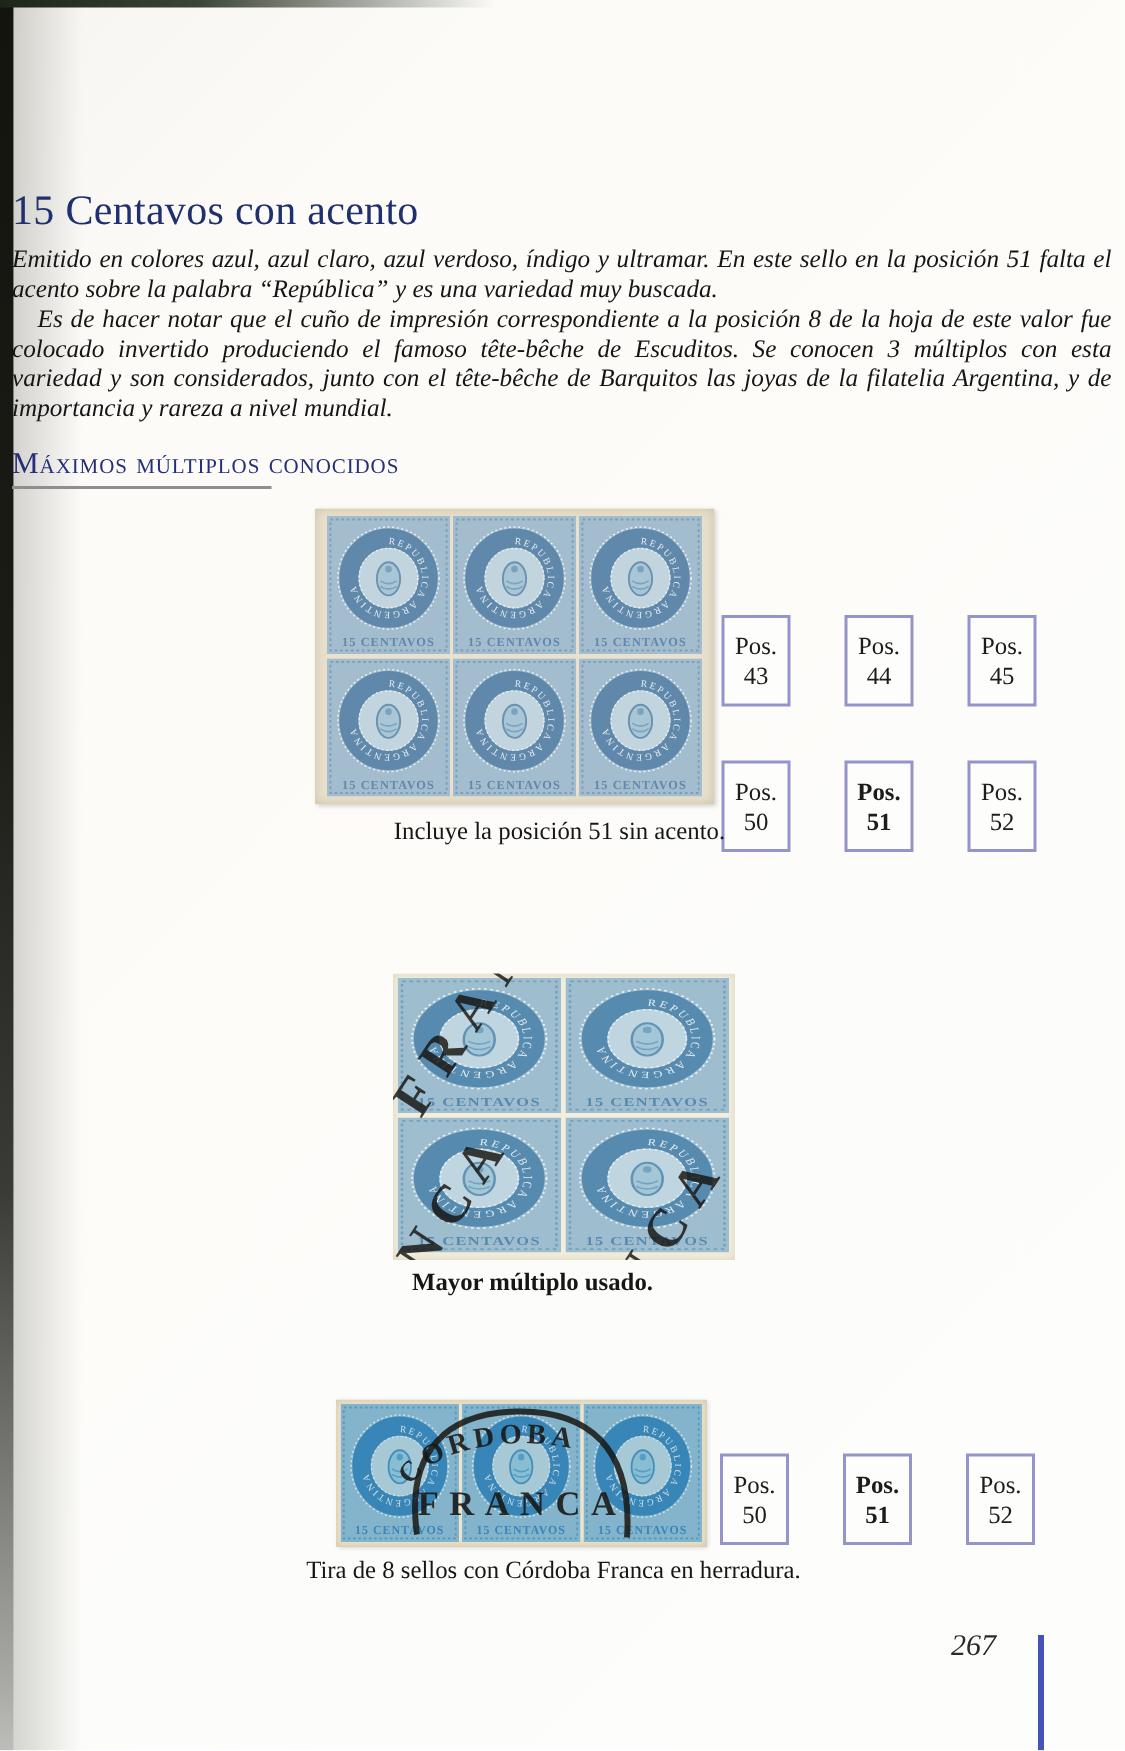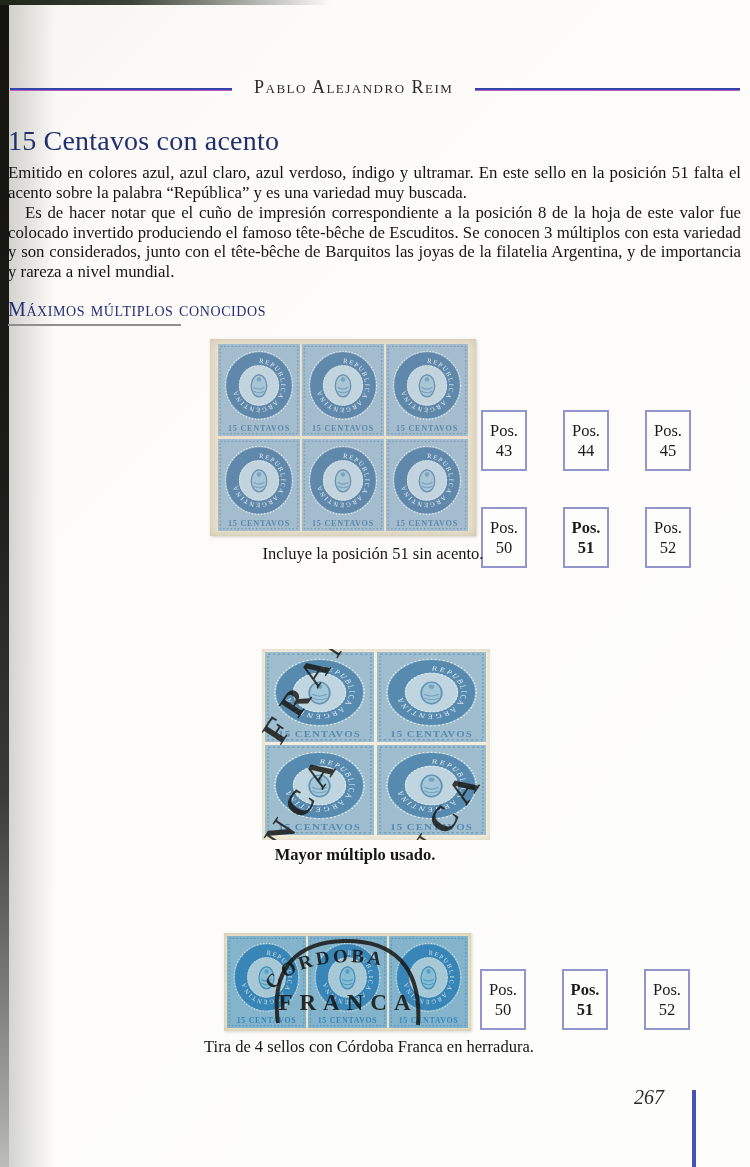--- a/index.html
+++ b/index.html
@@ -17,21 +17,21 @@
     background:linear-gradient(90deg,#1d2418 0%,#3c4437 40%,rgba(60,68,55,0));}
   
   .hdr{position:absolute;left:10px;top:78px;width:730px;height:22px;display:flex;align-items:center;}
   .hdr-rule{height:3px;background:linear-gradient(180deg,#3642ab 0 55%,#b661c4 55% 100%);}
   .hdr-rule.l{width:222px;}
   .hdr-rule.r{flex:1;}
   .hdr-author{font-variant:small-caps;font-size:18px;letter-spacing:1.5px;color:#2c2c2c;
     padding:0 22px;white-space:nowrap;transform:translateY(-2px);}
   
   .title{position:absolute;left:8px;top:125px;font-size:28px;color:#20306f;letter-spacing:0.2px;}
-  .para{position:absolute;left:8px;width:733px;font-size:16.8px;line-height:19.6px;text-align:justify;color:#151515;}
+  .para{position:absolute;left:8px;width:733px;font-size:16.8px;line-height:19.6px;text-align:justify;color:#151515;font-style:italic;}
   .p1{top:163px;}
   .p2{top:203px;text-indent:17px;}
   .sec-head{position:absolute;left:8px;top:298px;font-variant:small-caps;font-size:20px;
     letter-spacing:0.6px;color:#252e78;}
   .sec-underline{position:absolute;left:8px;top:324px;width:173px;height:2px;background:#8f8f8f;}
   
   .figure{position:absolute;overflow:hidden;}
   .fig1{left:210px;top:339px;width:266px;height:197px;background:#e9e1cd;
     box-shadow:inset 0 0 8px rgba(120,100,60,0.25),1px 1px 3px rgba(0,0,0,0.18);padding:0;}
   .fig1 svg.sheet{position:absolute;left:8px;top:5px;}
@@ -90,25 +90,20 @@
           <textPath href="#ringpath">REPUBLICA ARGENTINA</textPath>
         </text>
         <ellipse cx="45" cy="45.5" rx="8.5" ry="12" fill="#a9c6d6" stroke="#6a91b0" stroke-width="1.4"></ellipse>
         <circle cx="45" cy="38.5" r="2.4" fill="#7ba2be"></circle>
         <path d="M39,47 q6,4 12,0 M39,51 q6,4 12,0" stroke="#7ba2be" stroke-width="1.2" fill="none"></path>
         <text x="45" y="94.5" text-anchor="middle" font-size="9" font-weight="bold" letter-spacing="0.8" fill="#6088ac" font-family="Liberation Serif, serif">15 CENTAVOS</text>
       </symbol>
     </defs>
   </svg>
 
-  <div class="hdr">
-    <div class="hdr-rule l"></div>
-    <div class="hdr-author">Pablo Alejandro Reim</div>
-    <div class="hdr-rule r"></div>
-  </div>
 
   <div class="title">15 Centavos con acento</div>
   <div class="para p1">Emitido en colores azul, azul claro, azul verdoso, índigo y ultramar. En este sello en la posición 51 falta el acento sobre la palabra “República” y es una variedad muy buscada.</div>
   <div class="para p2">Es de hacer notar que el cuño de impresión correspondiente a la posición 8 de la hoja de este valor fue colocado invertido produciendo el famoso tête-bêche de Escuditos. Se conocen 3 múltiplos con esta variedad y son considerados, junto con el tête-bêche de Barquitos las joyas de la filatelia Argentina, y de importancia y rareza a nivel mundial.</div>
   <div class="sec-head">Máximos múltiplos conocidos</div>
   <div class="sec-underline"></div>
 
   <div class="figure fig1">
     <svg class="sheet" width="250" height="188" xmlns="http://www.w3.org/2000/svg">
       <use href="#stamp-sym" x="0" y="0" width="82" height="92"></use>
@@ -192,19 +187,19 @@
       <span>Pos.</span>
       <span>51</span>
     </div>
     <div class="pcell">
       <span>Pos.</span>
       <span>52</span>
     </div>
   </div>
 
   <div class="caption cap3">
-    <div>Tira de 4 sellos con Córdoba Franca en herradura.</div>
+    <div>Tira de 8 sellos con Córdoba Franca en herradura.</div>
   </div>
 
   <div class="pagenum">267</div>
   <div class="pagerule"></div>
 
 </div>
 
 </body></html>

